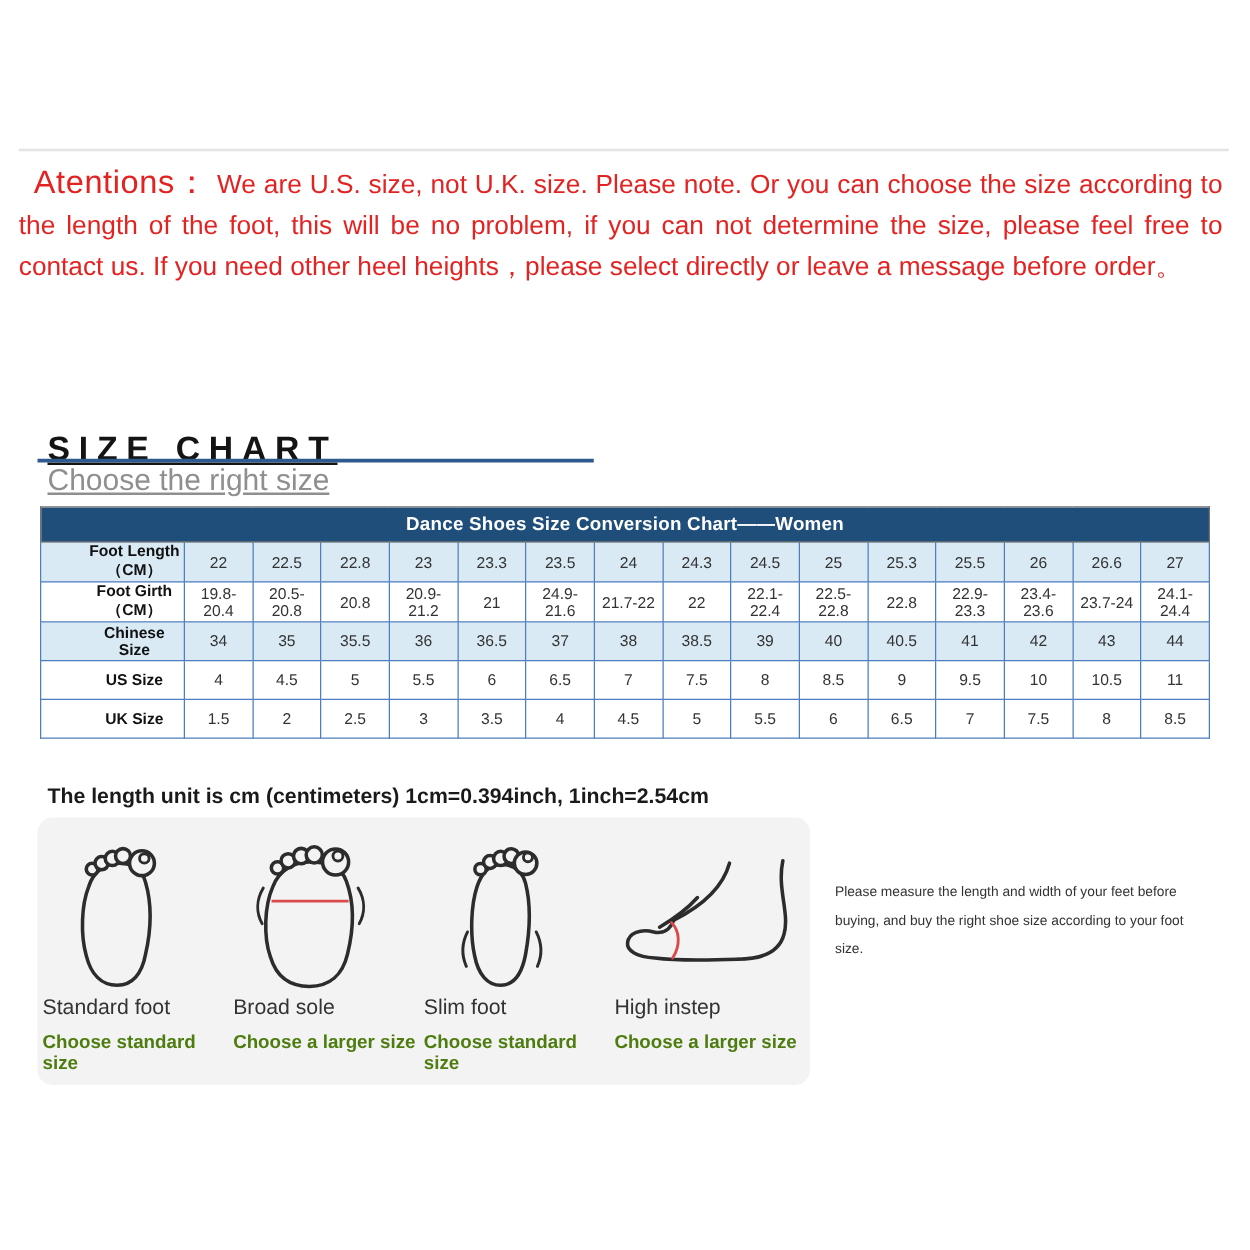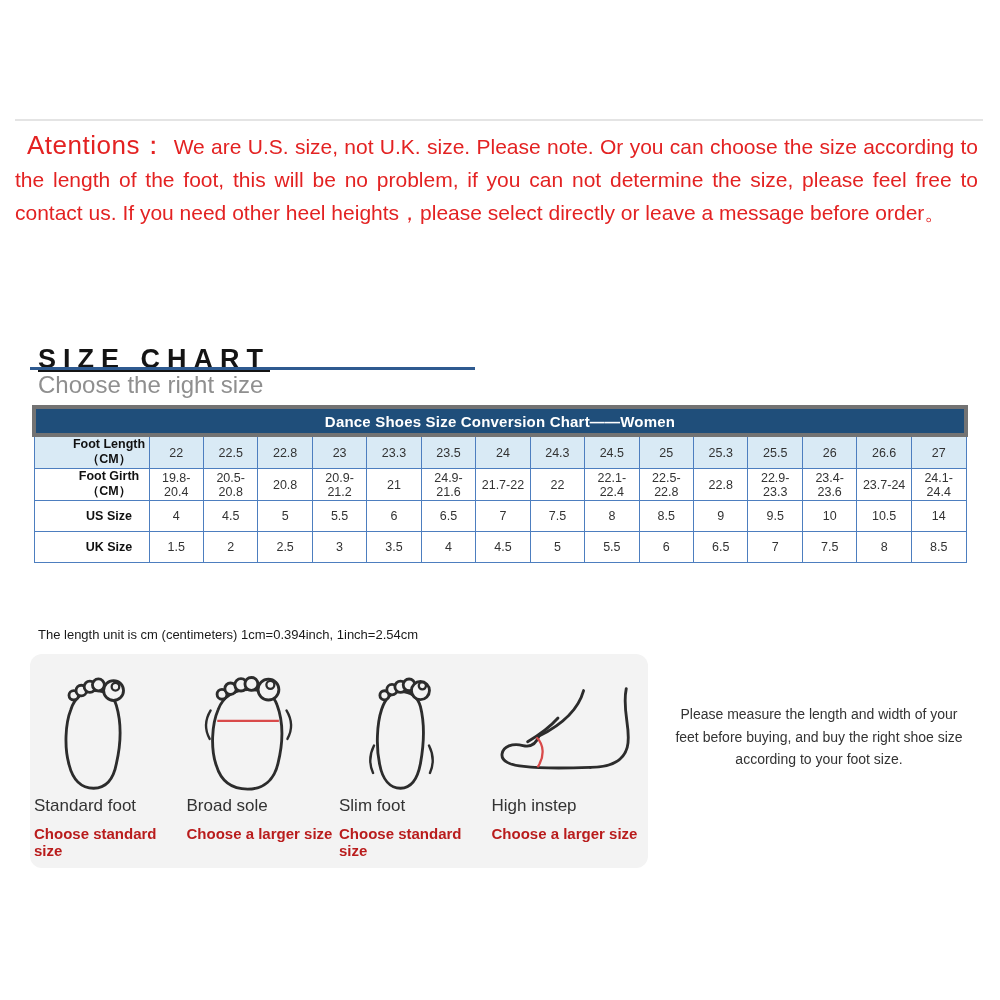--- a/index.html
+++ b/index.html
@@ -12,45 +12,45 @@
   .attention { position: absolute; top: 129px; left: 15px; width: 963px;
     color: #e32222; font-size: 21px; line-height: 33px; text-align: justify;
     text-indent: 12px; }
   .attention .att-label { font-size: 26px; letter-spacing: 0.5px; }
 
   .sc-title { position: absolute; top: 344px; left: 38px; font-size: 27px;
     font-weight: bold; letter-spacing: 7px; color: #141414; text-decoration: underline; }
   .sc-underline { position: absolute; top: 367px; left: 30px; width: 445px;
     border-top: 3px solid #2e5a90; }
   .sc-subtitle { position: absolute; top: 371px; left: 38px; font-size: 24px;
-    color: #8f8f8f; }
+    color: #8f8f8f; text-decoration: underline; }
 
   table.size-table { position: absolute; top: 405px; left: 32px; width: 936px;
     border-collapse: collapse; table-layout: fixed; }
   table.size-table th { background: #1f4e7a; color: #ffffff; font-size: 15px;
-    font-weight: bold; height: 28px; border: 4px solid #737373; letter-spacing: 0.2px; }
+    font-weight: bold; height: 28px; border: 1px solid #737373; letter-spacing: 0.2px; }
   table.size-table td { border: 1px solid #4d7ebf; text-align: center;
     height: 31px; font-size: 12.5px; color: #333; background: #ffffff; padding: 0 1px; }
   table.size-table tr.alt td { background: #d9eaf5; }
   table.size-table td.row-label { font-weight: bold; color: #111; font-size: 12.5px; padding-left: 36px; }
   table.size-table col.label-col { width: 115px; }
 
-  .unit-note { position: absolute; top: 627px; left: 38px; font-size: 13px;
-    color: #1a1a1a; }
+  .unit-note { position: absolute; top: 627px; left: 38px; font-size: 17px;
+    color: #1a1a1a; font-weight: bold; }
 
   .foot-panel { position: absolute; top: 654px; left: 30px; width: 618px;
     height: 214px; background: #f3f3f3; border-radius: 12px;
     display: flex; align-items: stretch; padding: 10px 4px 0 4px; }
   .foot-item { flex: 1; display: flex; flex-direction: column; align-items: flex-start; }
   .foot-item svg { display: block; }
   .foot-name { margin-top: 4px; font-size: 17px; color: #333; }
-  .foot-advice { margin-top: 9px; font-size: 15px; font-weight: bold; color: #b91c1c; }
+  .foot-advice { margin-top: 9px; font-size: 15px; font-weight: bold; color: #4d7c0f; }
 
   .measure-tip { position: absolute; top: 703px; left: 668px; width: 302px;
-    font-size: 14px; line-height: 22.5px; color: #333; text-align: center; }
+    font-size: 11px; line-height: 22.5px; color: #333; }
 </style>
 </head>
 <body>
 
 <div class="top-divider"></div>
 
 <p class="attention"><span class="att-label">Atentions：</span> <span>We are U.S. size, not U.K. size. Please note. Or you can choose the size according to the length of the foot, this will be no problem, if you can not determine the size, please feel free to contact us. If you need other heel heights，please select directly or leave a message before order。</span></p>
 
 <h1 class="sc-title">SIZE CHART</h1>
 <div class="sc-underline"></div>
@@ -95,37 +95,55 @@
         <td>21.7-22</td>
         <td>22</td>
         <td>22.1-22.4</td>
         <td>22.5-22.8</td>
         <td>22.8</td>
         <td>22.9-23.3</td>
         <td>23.4-23.6</td>
         <td>23.7-24</td>
         <td>24.1-24.4</td>
       </tr>
+      <tr class="alt">
+        <td class="row-label">Chinese Size</td>
+        <td>34</td>
+        <td>35</td>
+        <td>35.5</td>
+        <td>36</td>
+        <td>36.5</td>
+        <td>37</td>
+        <td>38</td>
+        <td>38.5</td>
+        <td>39</td>
+        <td>40</td>
+        <td>40.5</td>
+        <td>41</td>
+        <td>42</td>
+        <td>43</td>
+        <td>44</td>
+      </tr>
       <tr>
         <td class="row-label">US Size</td>
         <td>4</td>
         <td>4.5</td>
         <td>5</td>
         <td>5.5</td>
         <td>6</td>
         <td>6.5</td>
         <td>7</td>
         <td>7.5</td>
         <td>8</td>
         <td>8.5</td>
         <td>9</td>
         <td>9.5</td>
         <td>10</td>
         <td>10.5</td>
-        <td>14</td>
+        <td>11</td>
       </tr>
       <tr>
         <td class="row-label">UK Size</td>
         <td>1.5</td>
         <td>2</td>
         <td>2.5</td>
         <td>3</td>
         <td>3.5</td>
         <td>4</td>
         <td>4.5</td>

